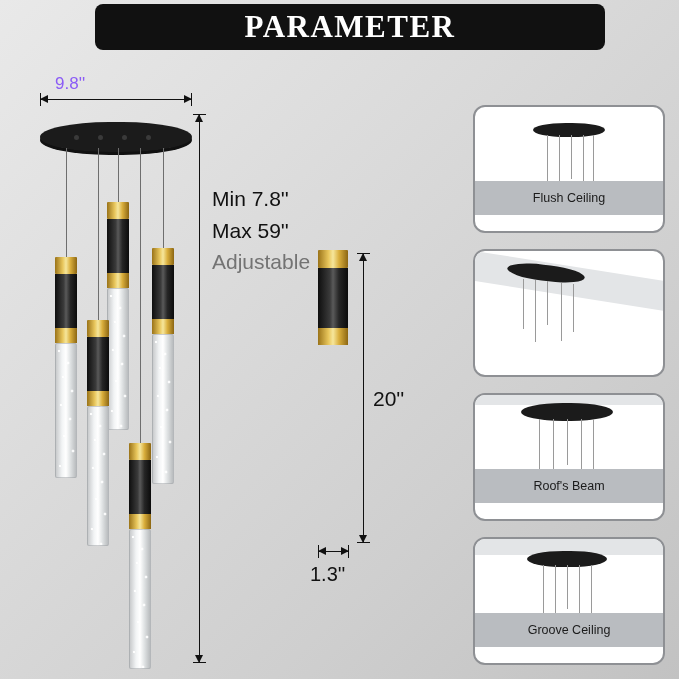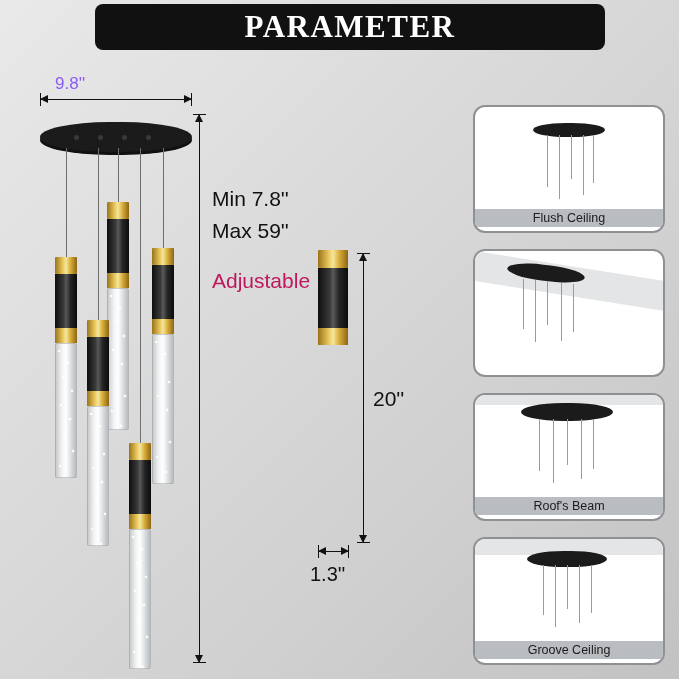--- a/index.html
+++ b/index.html
@@ -52,21 +52,21 @@
     position:absolute;left:-6px;width:13px;height:1px;background:#111;
   }
   .dim-height .cap-top{top:0;} .dim-height .cap-bot{bottom:0;}
   .dim-height .ar-up{position:absolute;left:-4px;top:0;width:0;height:0;
      border-left:4px solid transparent;border-right:4px solid transparent;border-bottom:8px solid #111;}
   .dim-height .ar-dn{position:absolute;left:-4px;bottom:0;width:0;height:0;
      border-left:4px solid transparent;border-right:4px solid transparent;border-top:8px solid #111;}
 
   .minmax{position:absolute;left:212px;top:131px;line-height:1.5;}
   .minmax div{font-size:21px;color:#111;}
-  .minmax .adjustable{color:#be185d;margin-top:19px;}
+  .minmax .adjustable{color:#737373;}
 
   
   .wire{position:absolute;width:1px;background:#6e6e6e;}
 
   
   .tube{position:absolute;width:22px;}
   .tube .gold-top{height:17px;background:linear-gradient(90deg,#9a7318,#e8c65c 35%,#f6e69b 50%,#d9ae3c 70%,#8c6612);border-radius:1px;}
   .tube .black-mid{height:54px;background:linear-gradient(90deg,#0e0e0e,#3b3b3b 40%,#5a5a5a 50%,#262626 70%,#0b0b0b);}
   .tube .gold-mid{height:15px;background:linear-gradient(90deg,#9a7318,#e8c65c 35%,#f6e69b 50%,#d9ae3c 70%,#8c6612);}
   .tube .crystal{
@@ -104,21 +104,21 @@
   .label-12{position:absolute;left:310px;top:563px;font-size:20px;color:#111;}
 
   
   .cards{position:absolute;right:18px;top:105px;width:188px;}
   .card{
     position:relative;width:188px;height:124px;margin-bottom:16px;
     border:2px solid #8e9094;border-radius:12px;background:#fff;overflow:hidden;
   }
   .card .scene{position:absolute;inset:0;}
   .card .caption{
-    position:absolute;left:0;right:0;bottom:4px;height:18px;
+    position:absolute;left:0;right:0;bottom:16px;height:34px;
     background:#b9bcc0;color:#1b1b1b;font-size:12.5px;
     display:flex;align-items:center;justify-content:center;
   }
   .ceil-plate{position:absolute;background:#1b1b1b;}
   .mini-wire{position:absolute;width:1px;background:#9a9a9a;}
   .slope{position:absolute;background:#cfd1d4;}
 </style>
 </head>
 <body>
 

